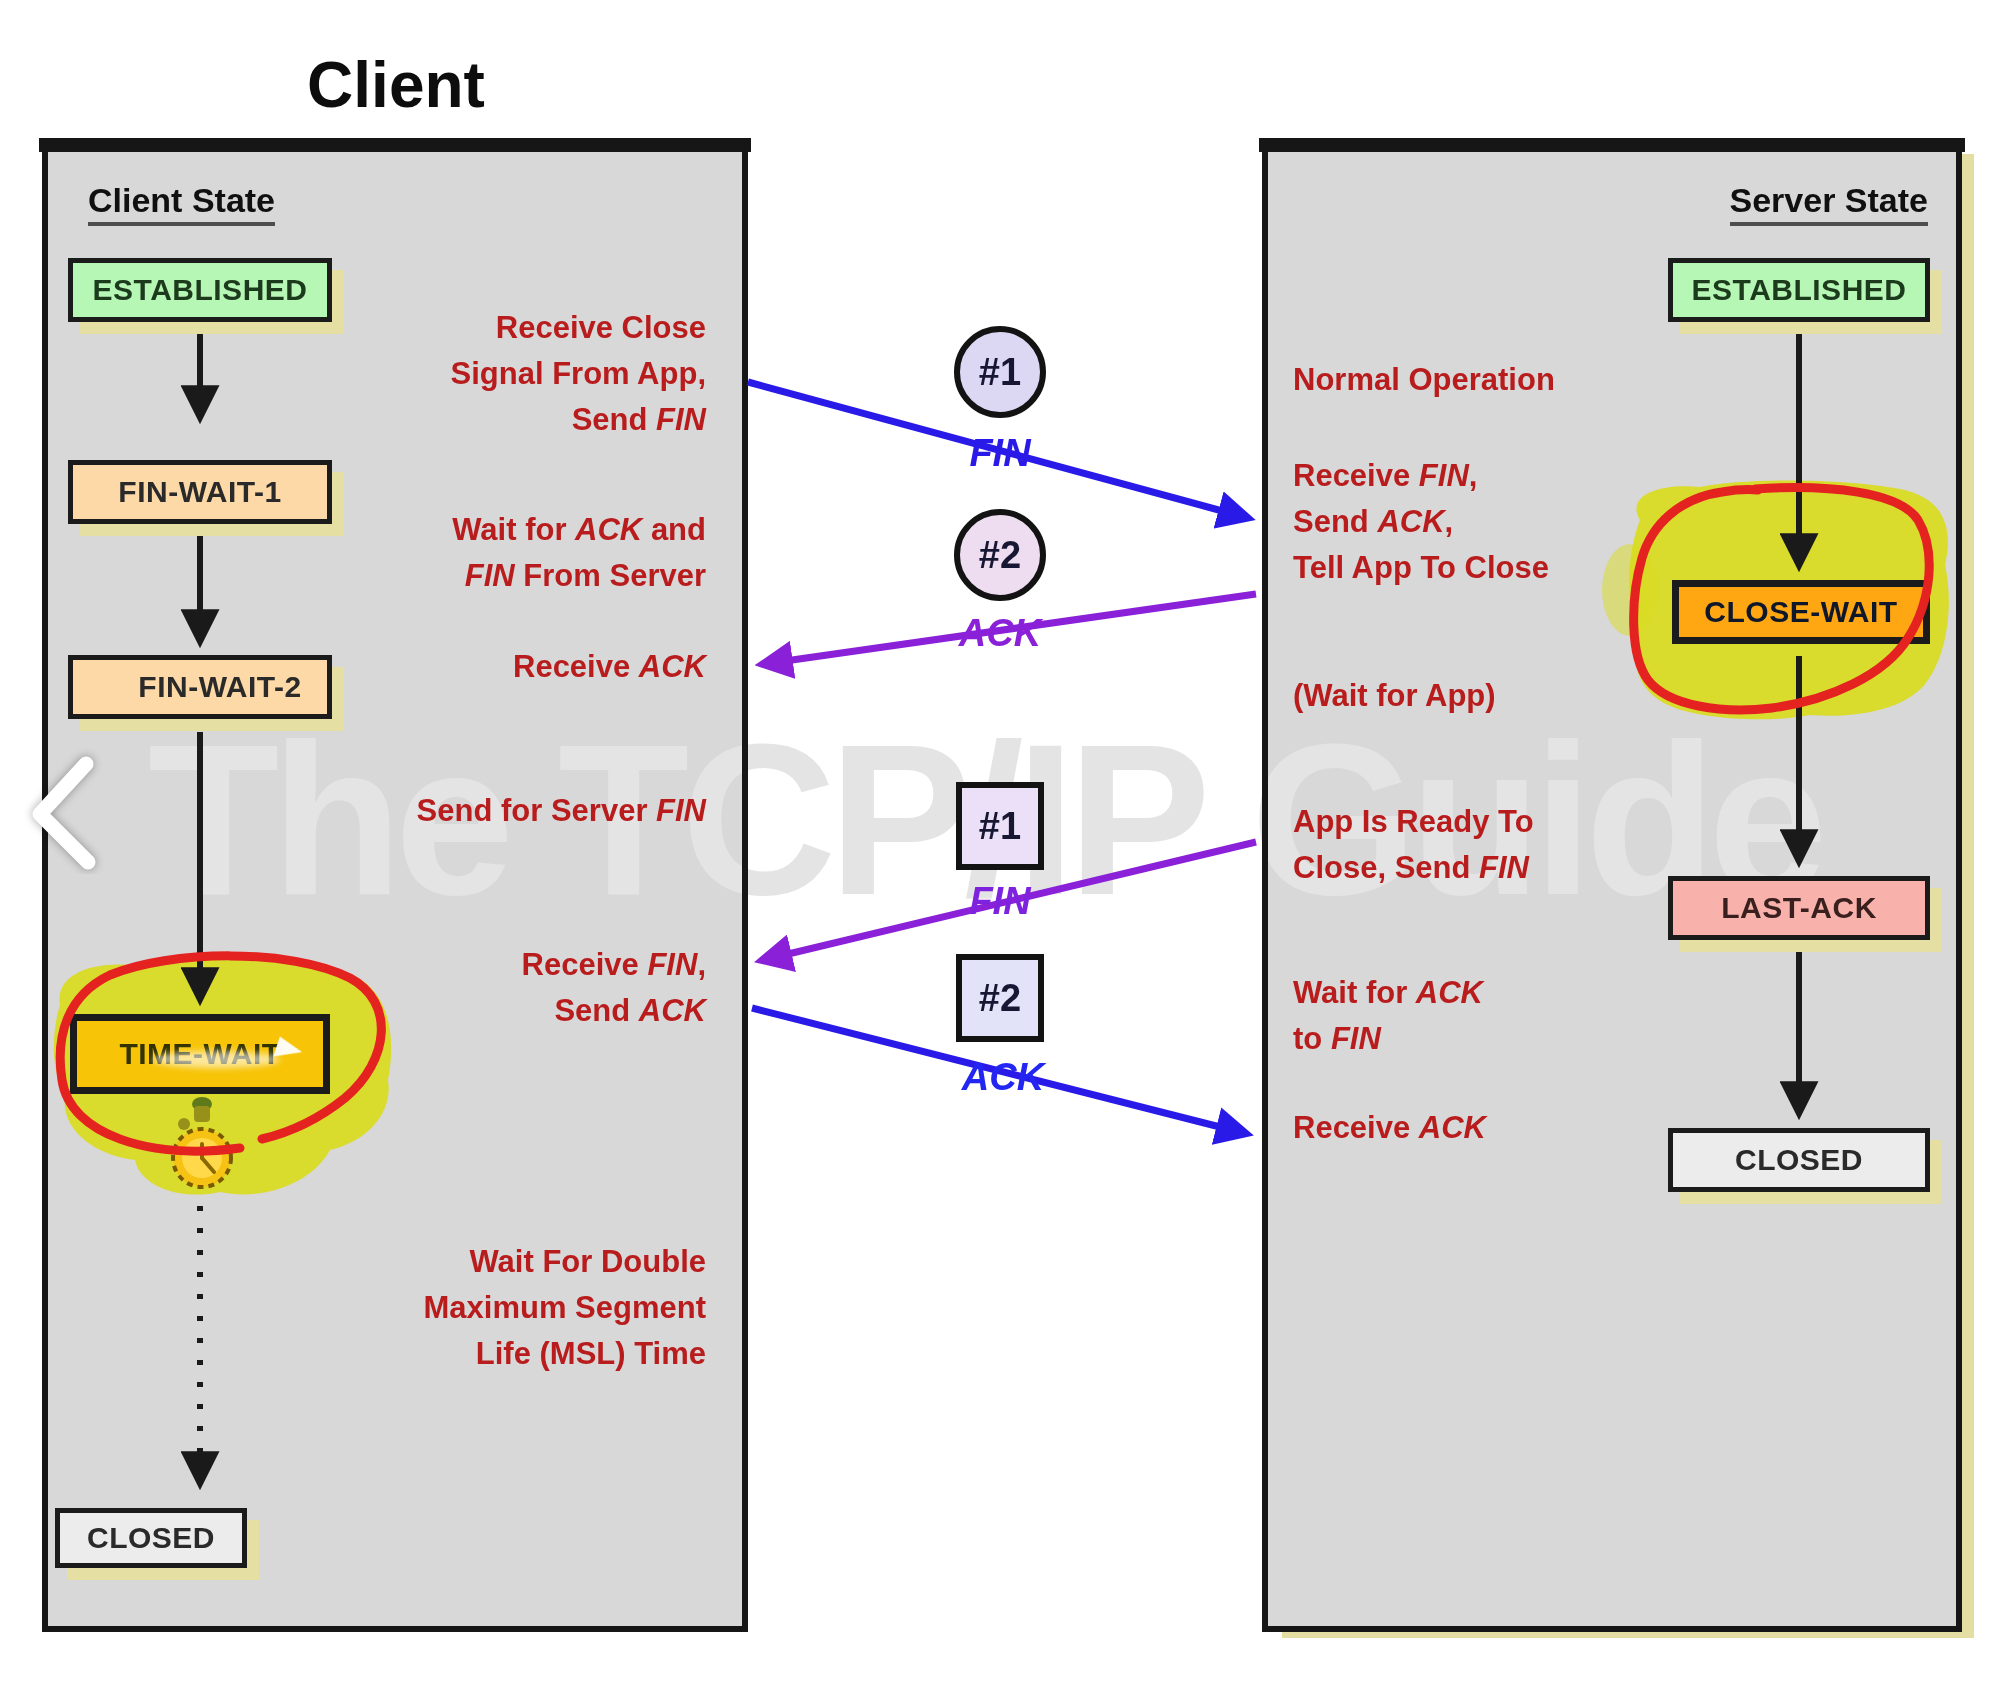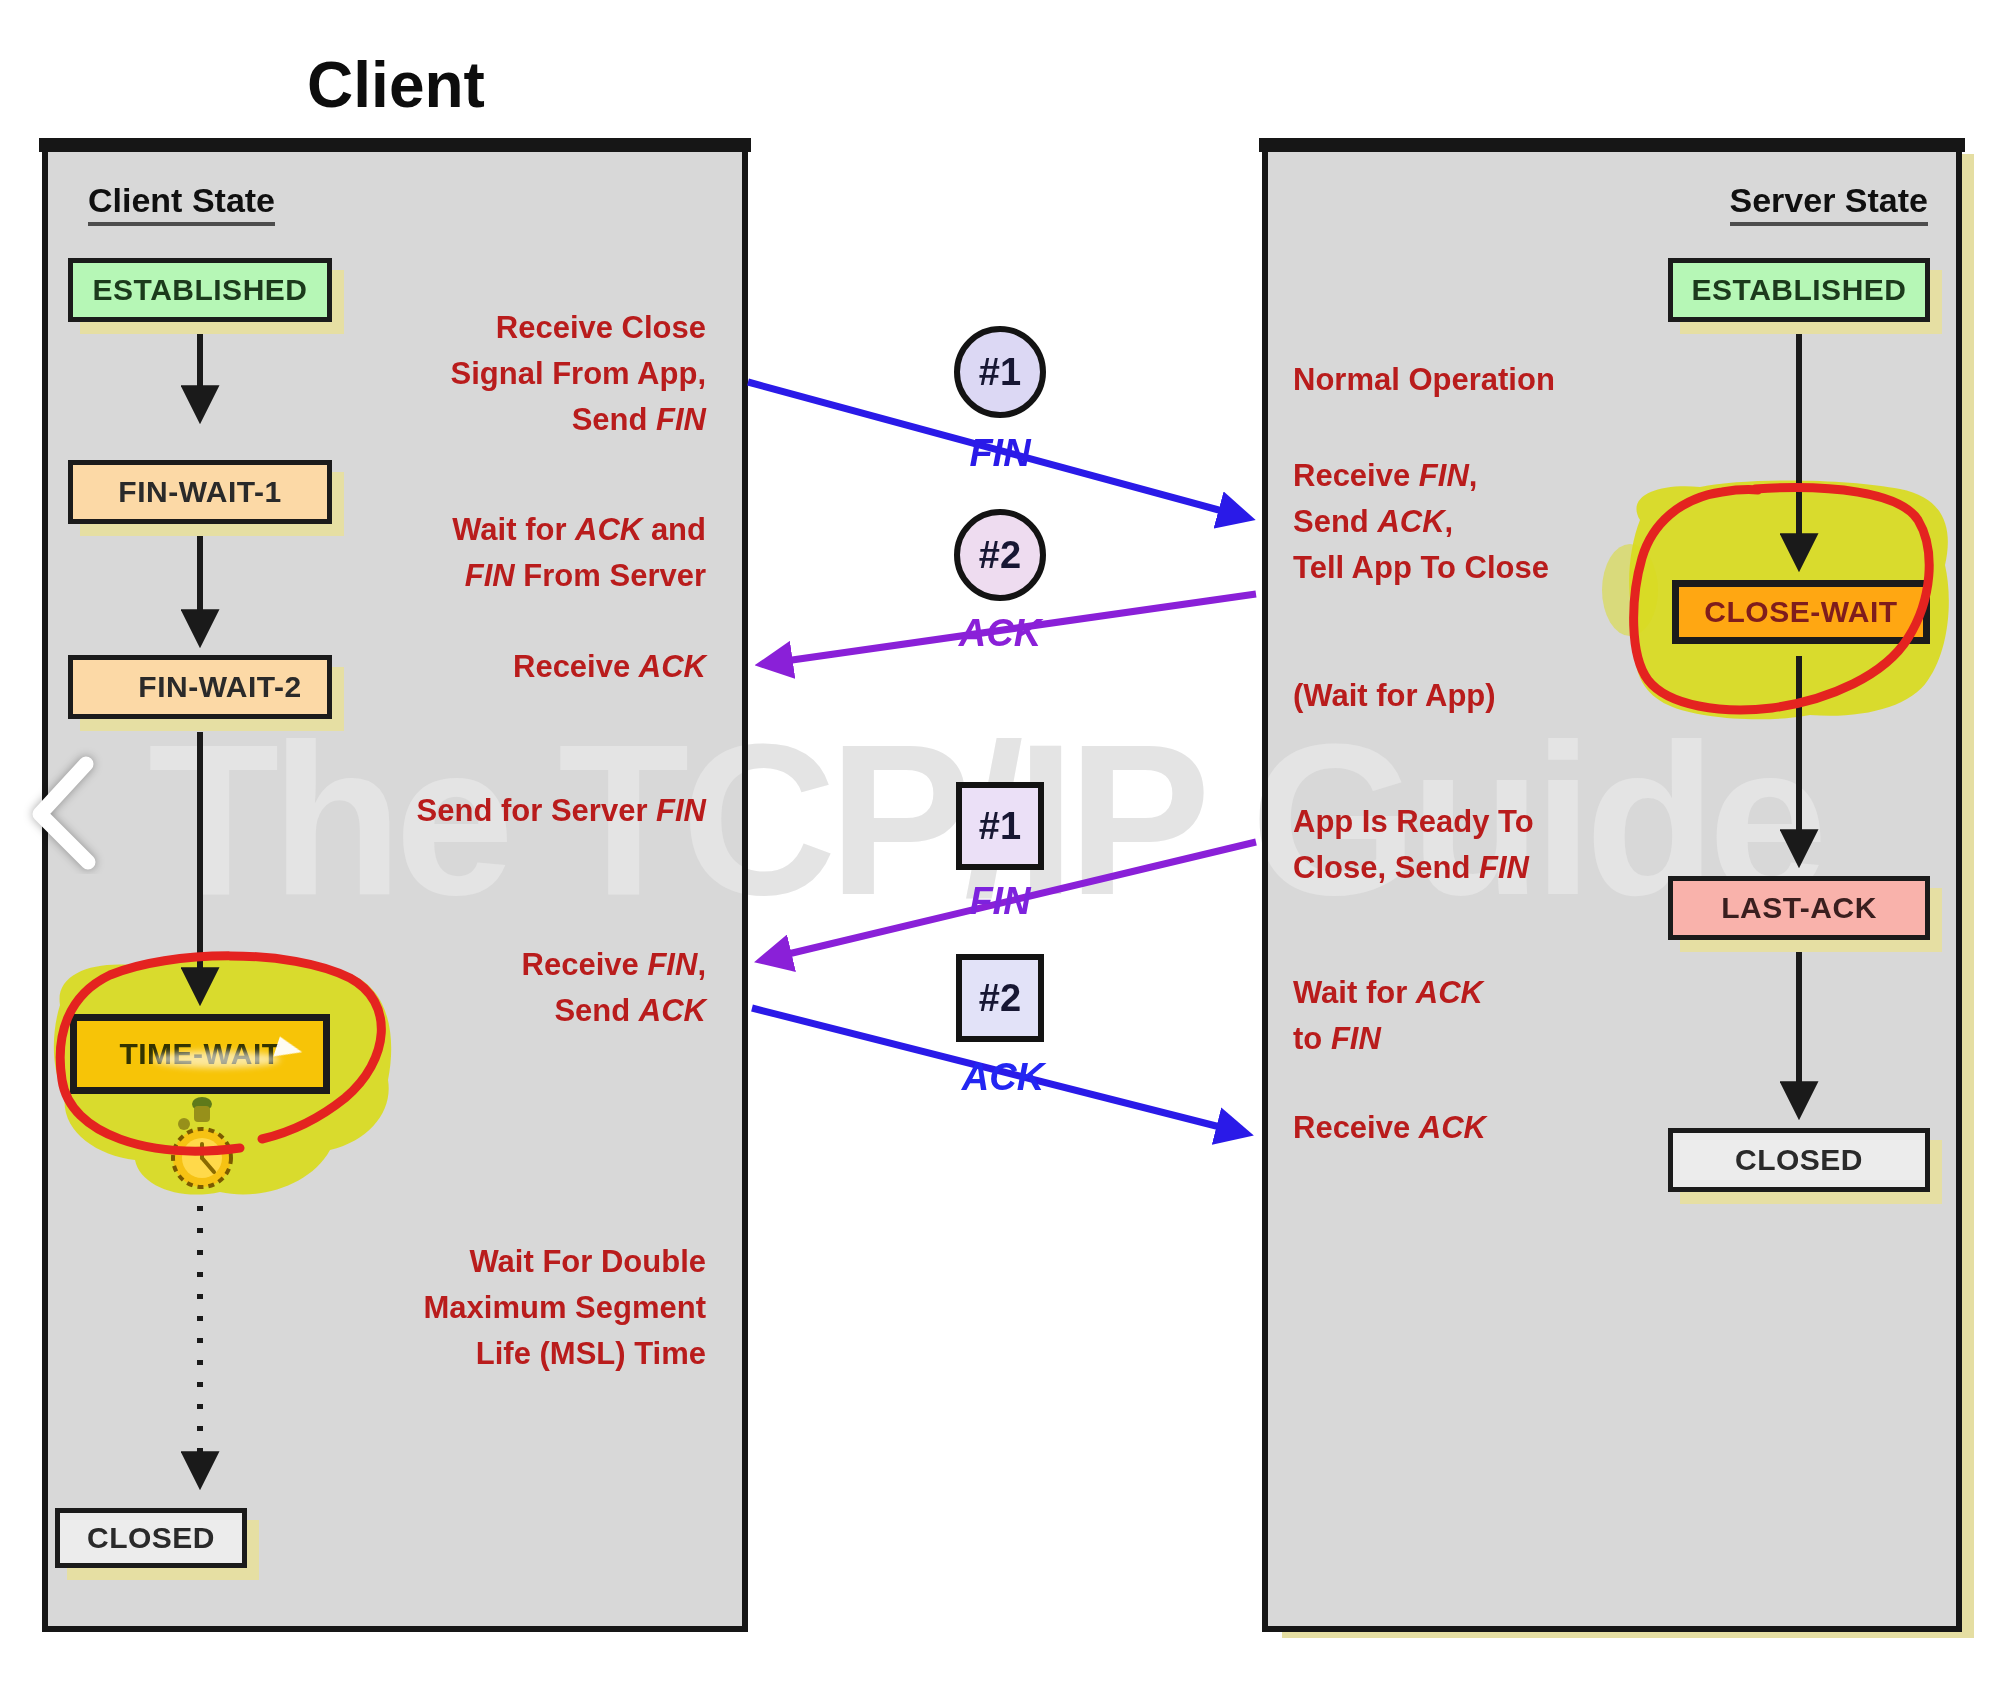--- a/index.html
+++ b/index.html
@@ -123,21 +123,21 @@
 
   <div class="box" id="c-established" style="background-color: rgb(182, 247, 182); color: rgb(28, 58, 28);">ESTABLISHED</div>
   <div class="box" id="c-finwait1" style="background-color: rgb(252, 217, 166); color: rgb(42, 42, 42);">FIN-WAIT-1</div>
   <div class="box" id="c-finwait2" style="background-color: rgb(252, 217, 166); color: rgb(42, 42, 42); padding-left: 40px;">FIN-WAIT-2</div>
   <div class="box" id="c-timewait" style="background-color: rgb(247, 196, 7); color: rgb(51, 51, 0);">TIME-WAIT</div>
   <div class="smudge"></div>
   <div class="cursor"></div>
   <div class="box" id="c-closed" style="background-color: rgb(236, 236, 236); color: rgb(42, 42, 42);">CLOSED</div>
 
   <div class="box" id="s-established" style="background-color: rgb(182, 247, 182); color: rgb(28, 58, 28);">ESTABLISHED</div>
-  <div class="box" id="s-closewait" style="background-color: rgb(255, 167, 18); color: #7f1d1d;">CLOSE-WAIT</div>
+  <div class="box" id="s-closewait" style="background-color: rgb(255, 167, 18); color: #0f172a;">CLOSE-WAIT</div>
   <div class="box" id="s-lastack" style="background-color: rgb(249, 178, 171); color: rgb(58, 31, 31);">LAST-ACK</div>
   <div class="box" id="s-closed" style="background-color: rgb(236, 236, 236); color: rgb(42, 42, 42);">CLOSED</div>
 
   <div class="circle-badge" id="m1" style="background-color: rgb(220, 216, 244);">#1</div>
   <div class="msg-label" id="l1" style="color: rgb(42, 26, 232);">FIN</div>
   <div class="circle-badge" id="m2" style="background-color: rgb(238, 220, 240);">#2</div>
   <div class="msg-label" id="l2" style="color: rgb(138, 32, 216);">ACK</div>
   <div class="square-badge" id="m3" style="background-color: rgb(235, 224, 247);">#1</div>
   <div class="msg-label" id="l3" style="color: rgb(125, 34, 221);">FIN</div>
   <div class="square-badge" id="m4" style="background-color: rgb(226, 226, 248);">#2</div>

